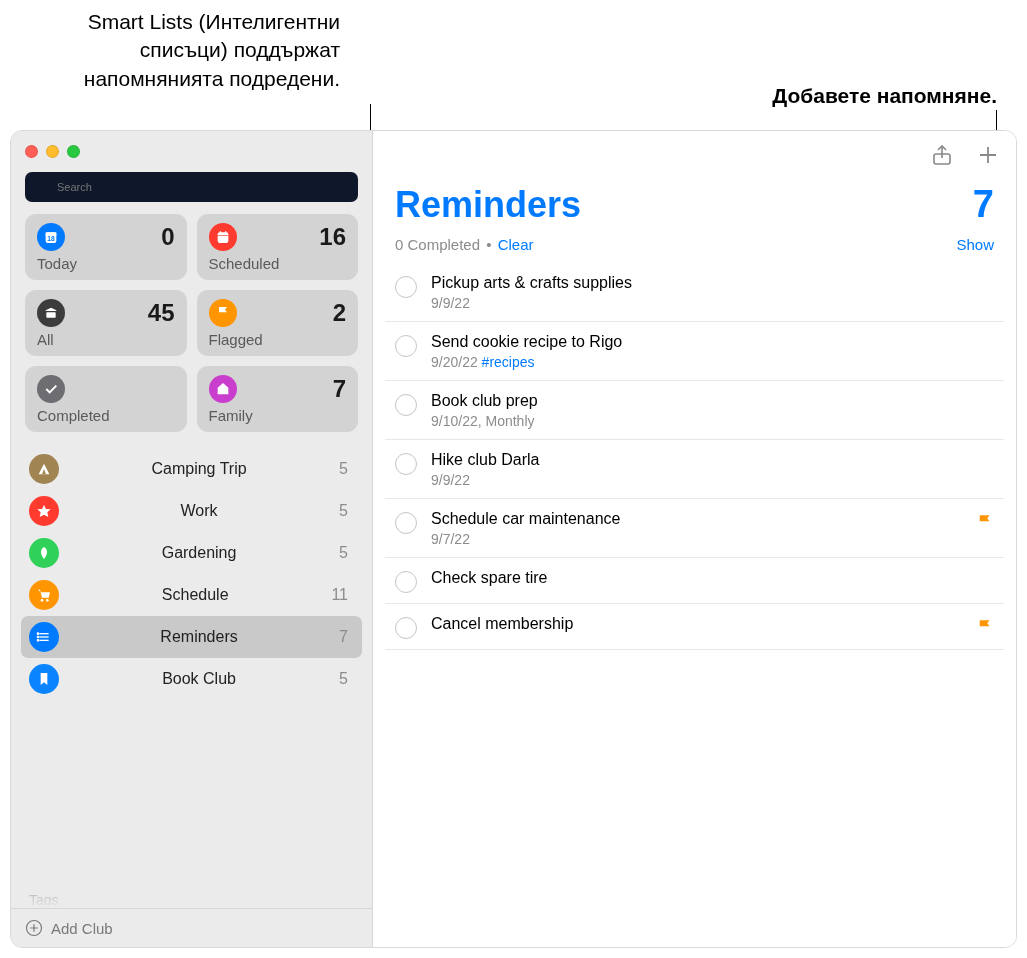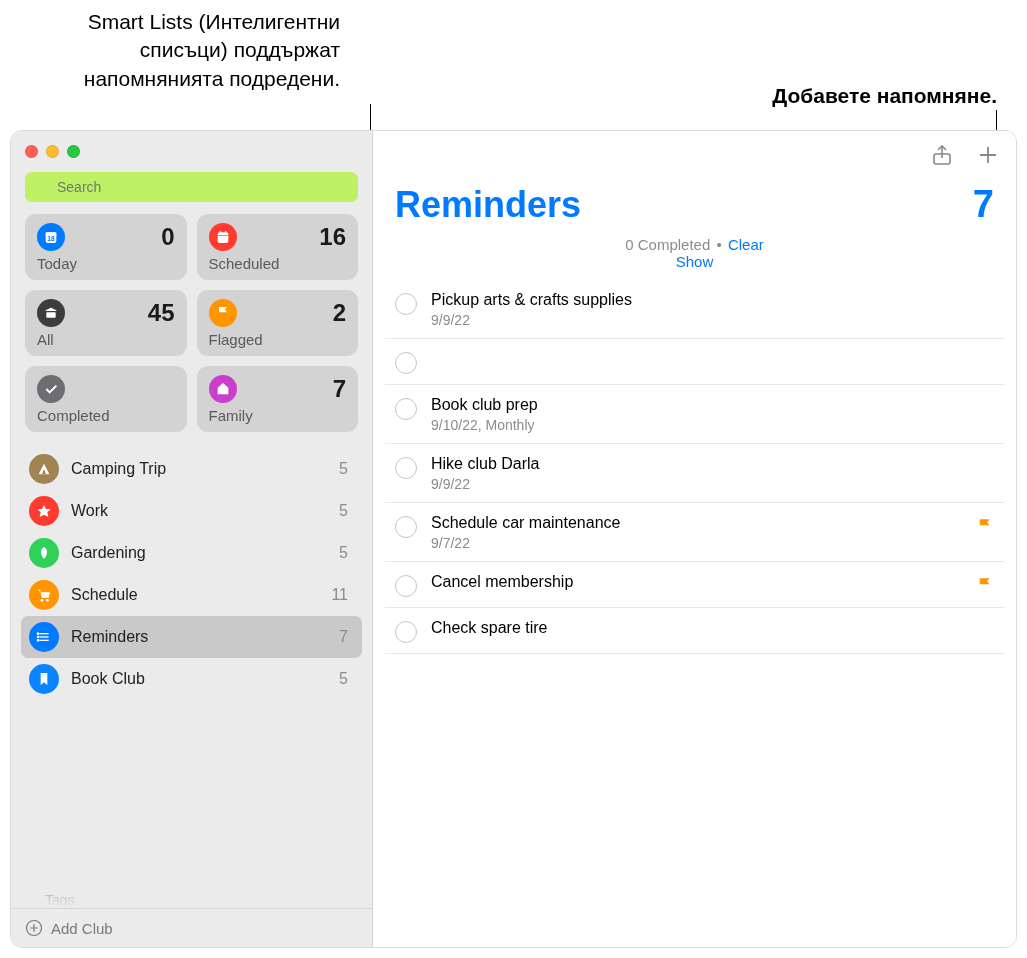--- a/index.html
+++ b/index.html
@@ -50,24 +50,24 @@
     }
     .traffic-red { background: #ff5f57; border: 0.5px solid rgba(0,0,0,.1); }
     .traffic-yellow { background: #febc2e; border: 0.5px solid rgba(0,0,0,.1); }
     .traffic-green { background: #28c840; border: 0.5px solid rgba(0,0,0,.1); }
 
     .search-wrap { padding: 6px 14px 12px; }
     .search {
       width: 100%;
       height: 30px;
       border-radius: 7px;
-      background: #bef264;
+      background: #0f172a;
       border: none;
       padding: 0 10px 0 32px;
-      font-size: 14px;
+      font-size: 11px;
       color: #808080;
       position: relative;
     }
     .search-container { position: relative; }
     .search-icon {
       position: absolute; left: 9px; top: 6px;
       width: 16px; height: 16px;
       color: #8b8b8b;
     }
 
@@ -99,21 +99,21 @@
     .icon-flagged { background: #ff9500; }
     .icon-completed { background: #6d6d72; }
     .icon-family { background: #c93ecc; }
 
     .section-title {
       padding: 4px 18px 4px;
       font-size: 14px;
       color: #818181;
       font-weight: 500;
     }
-    .mylists { padding: 4px 10px; flex: 1; overflow: hidden; }
+    .mylists { padding: 4px 10px; flex: 1; overflow: hidden; text-align: center; }
     .list-row {
       display: flex; align-items: center;
       padding: 6px 8px;
       border-radius: 7px;
       gap: 12px;
     }
     .list-row.selected { background: #c9c9c9; }
     .list-icon {
       width: 30px; height: 30px; border-radius: 50%;
       display: flex; align-items: center; justify-content: center;
@@ -122,21 +122,21 @@
     .list-name { font-size: 16px; color: #222; flex: 1; }
     .list-count { font-size: 16px; color: #8c8c8c; padding-right: 6px; }
     .ic-camping { background: #a08452; }
     .ic-work { background: #ff3b30; }
     .ic-garden { background: #30d158; }
     .ic-groc { background: #ff9500; }
     .ic-remind { background: #007aff; }
     .ic-book { background: #0a84ff; }
 
     .tags-fade {
-      padding: 6px 34px 0;
+      padding: 6px 18px 0;
       font-size: 14px;
       color: #a4a4a4;
       font-weight: 500;
       mask-image: linear-gradient(to bottom, rgba(0,0,0,1), rgba(0,0,0,0));
     }
 
     .sidebar-footer {
       border-top: 1px solid #d6d6d6;
       padding: 10px 14px;
       display: flex; align-items: center; gap: 8px;
@@ -159,21 +159,20 @@
     }
     .list-title {
       font-size: 36px; font-weight: 700; color: #007aff;
     }
     .list-big-count { font-size: 38px; font-weight: 600; color: #007aff; }
 
     .subhead {
       display: flex; justify-content: space-between; align-items: center;
       padding: 6px 22px 10px;
       font-size: 15px;
-      flex-direction: column;
     }
     .subhead-left { color: #8c8c8c; }
     .subhead .link { color: #007aff; }
     .dot-sep { color: #8c8c8c; margin: 0 2px; }
 
     .reminder-list { padding: 0 12px 16px 12px; }
     .reminder-row {
       display: flex; gap: 14px;
       padding: 11px 10px 10px;
       border-bottom: 1px solid #e7e7e7;
@@ -405,20 +404,24 @@
     <div class="reminder-list" id="reminders">
         <div class="reminder-row">
     <div class="radio"></div>
     <div class="rem-body">
       <div class="rem-title">Pickup arts &amp; crafts supplies</div>
       <div class="rem-meta">9/9/22</div>
     </div>
     </div>
         <div class="reminder-row">
     <div class="radio"></div>
+    <div class="rem-body">
+      <div class="rem-title">Send cookie recipe to Rigo</div>
+      <div class="rem-meta">9/20/22 <span class="rem-tag">#recipes</span></div>
+    </div>
     </div>
         <div class="reminder-row">
     <div class="radio"></div>
     <div class="rem-body">
       <div class="rem-title">Book club prep</div>
       <div class="rem-meta">9/10/22, Monthly</div>
     </div>
     </div>
         <div class="reminder-row">
     <div class="radio"></div>
@@ -433,30 +436,30 @@
       <div class="rem-title">Schedule car maintenance</div>
       <div class="rem-meta">9/7/22</div>
     </div>
     <svg class="flag-icon" viewBox="0 0 24 24" fill="#ff9500">
             <path d="M5 3v18M5 3h13l-3 4 3 4H5"></path>
           </svg>
         </div>
         <div class="reminder-row">
     <div class="radio"></div>
     <div class="rem-body">
+      <div class="rem-title">Check spare tire</div>
+
+    </div>
+    </div>
+        <div class="reminder-row">
+    <div class="radio"></div>
+    <div class="rem-body">
       <div class="rem-title">Cancel membership</div>
 
     </div>
     <svg class="flag-icon" viewBox="0 0 24 24" fill="#ff9500">
             <path d="M5 3v18M5 3h13l-3 4 3 4H5"></path>
           </svg>
         </div>
-        <div class="reminder-row">
-    <div class="radio"></div>
-    <div class="rem-body">
-      <div class="rem-title">Check spare tire</div>
-
-    </div>
-    </div>
       </div>
   </div>
 
 </div>
 
 </body></html>

